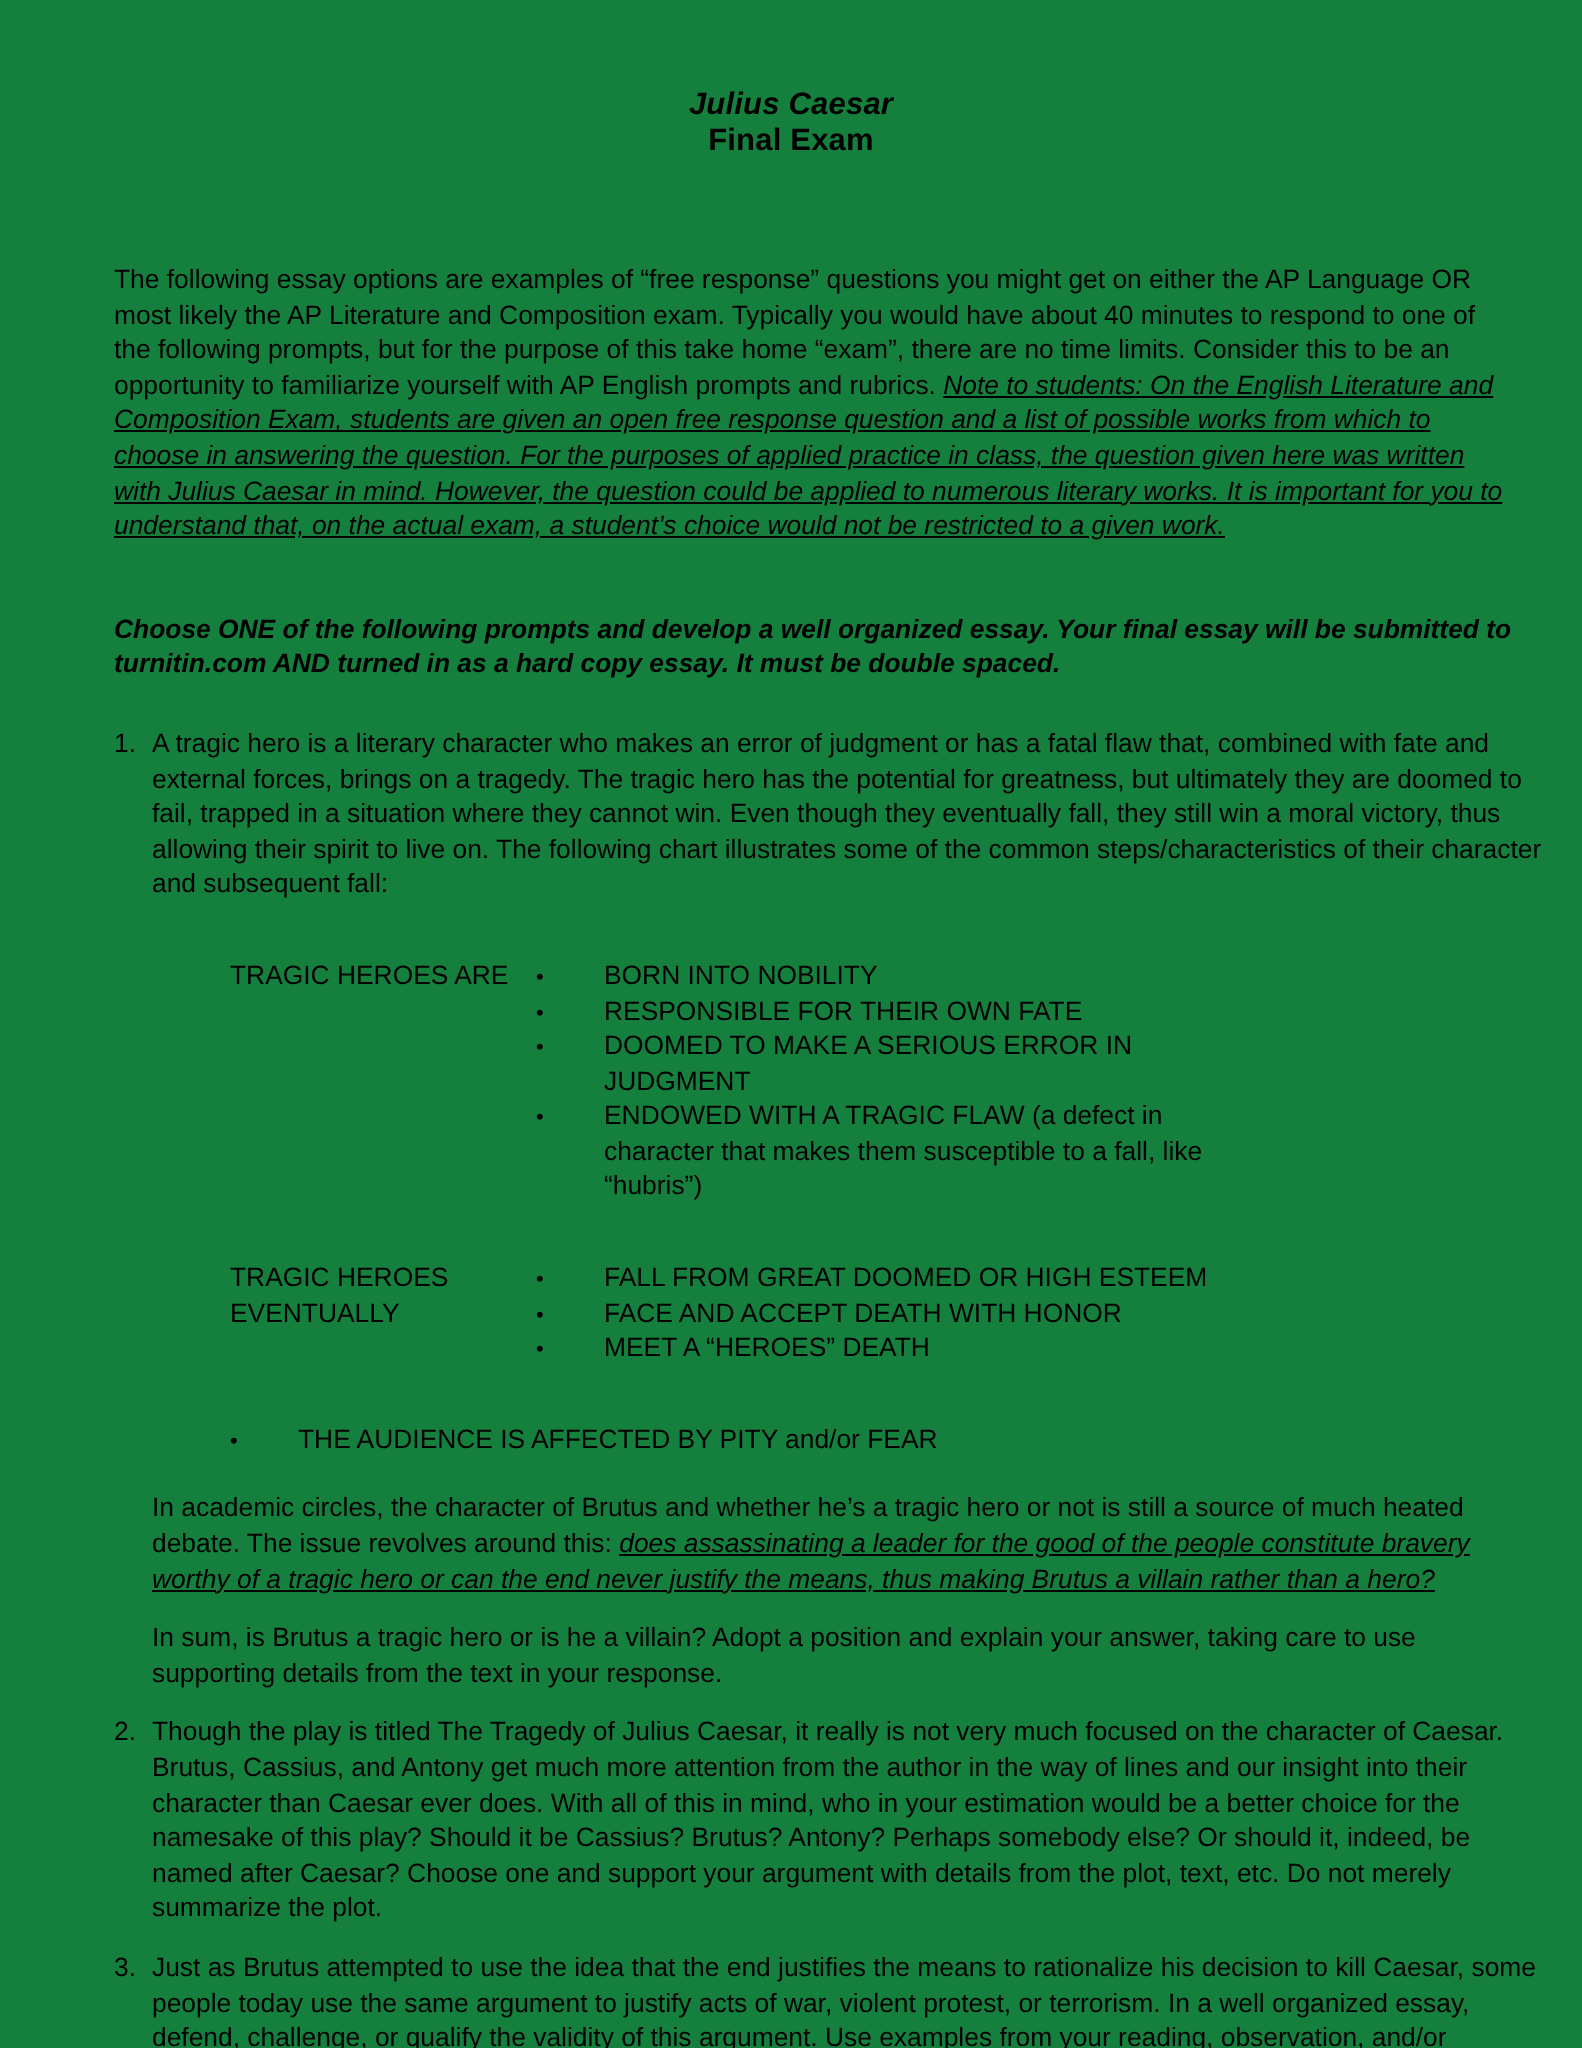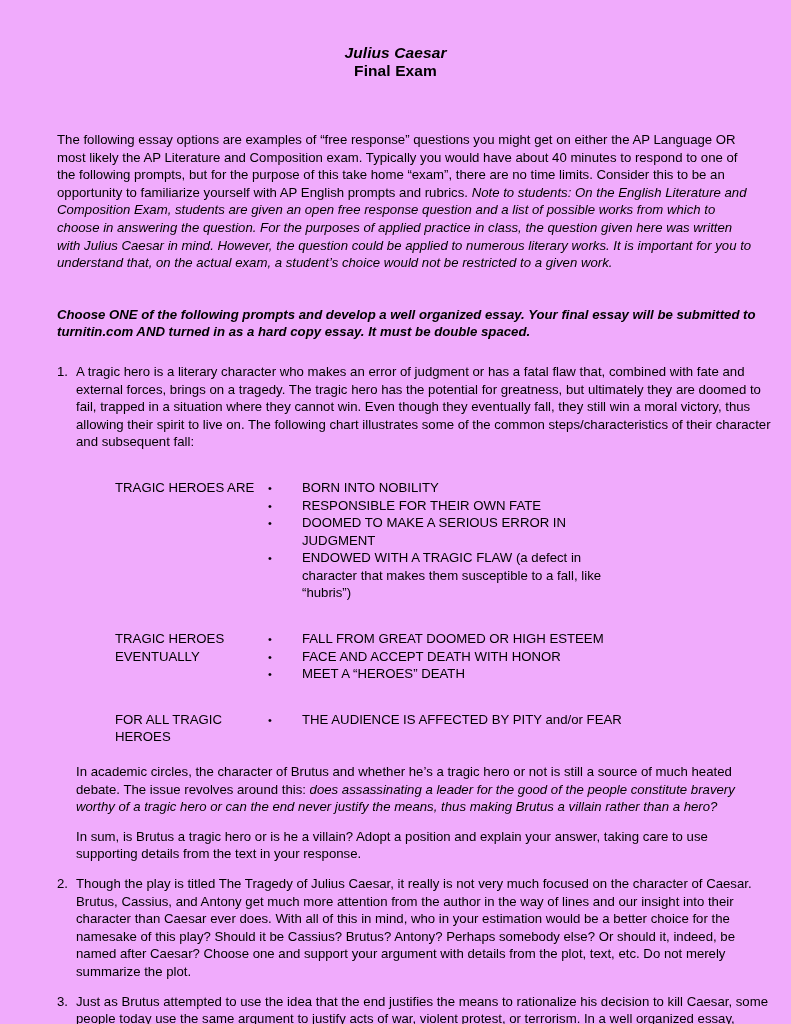--- a/index.html
+++ b/index.html
@@ -13,21 +13,21 @@
     font-family: "Liberation Sans", sans-serif;
     color: #000000;
     -webkit-font-smoothing: antialiased;
   }
   .page {
     position: relative;
     width: 791px;
     height: 1024px;
     box-sizing: border-box;
     padding: 44px 30px 0 57px;
-    background: #f0abfc;
+    background: #15803d;
   }
 
   
   .title-block {
     text-align: center;
     margin: 0 0 0 0;
     padding-right: 27px;
   }
   .title-main {
     font-size: 15.5px;
@@ -46,21 +46,21 @@
   
   .para {
     font-size: 13.2px;
     line-height: 17.6px;
     text-align: left;
     margin: 0;
     width: 700px;
   }
   .para.intro { margin-top: 17px; }
   .para.italic { font-style: italic; font-weight: bold; }
-  .ital { font-style: italic; }
+  .ital { font-style: italic; text-decoration: underline; }
 
   .spacer-lg { height: 34px; }
   .spacer-md { height: 22px; }
   .spacer-sm { height: 12px; }
 
   
   .num-item {
     position: relative;
     width: 703px;
     padding-left: 19px;
@@ -186,21 +186,20 @@
           <span>FACE AND ACCEPT DEATH WITH HONOR</span>
         </div>
         <div class="bullet-row">
           <span class="bullet-dot"></span>
           <span>MEET A “HEROES” DEATH</span>
         </div>
       </div>
     </div>
 
     <div class="chart-group">
-      <div class="chart-label">FOR ALL TRAGIC HEROES</div>
       <div class="chart-bullets">
         <div class="bullet-row" style="width:400px">
           <span class="bullet-dot"></span>
           <span>THE AUDIENCE IS AFFECTED BY PITY and/or FEAR</span>
         </div>
       </div>
     </div>
 
   </div>
 

